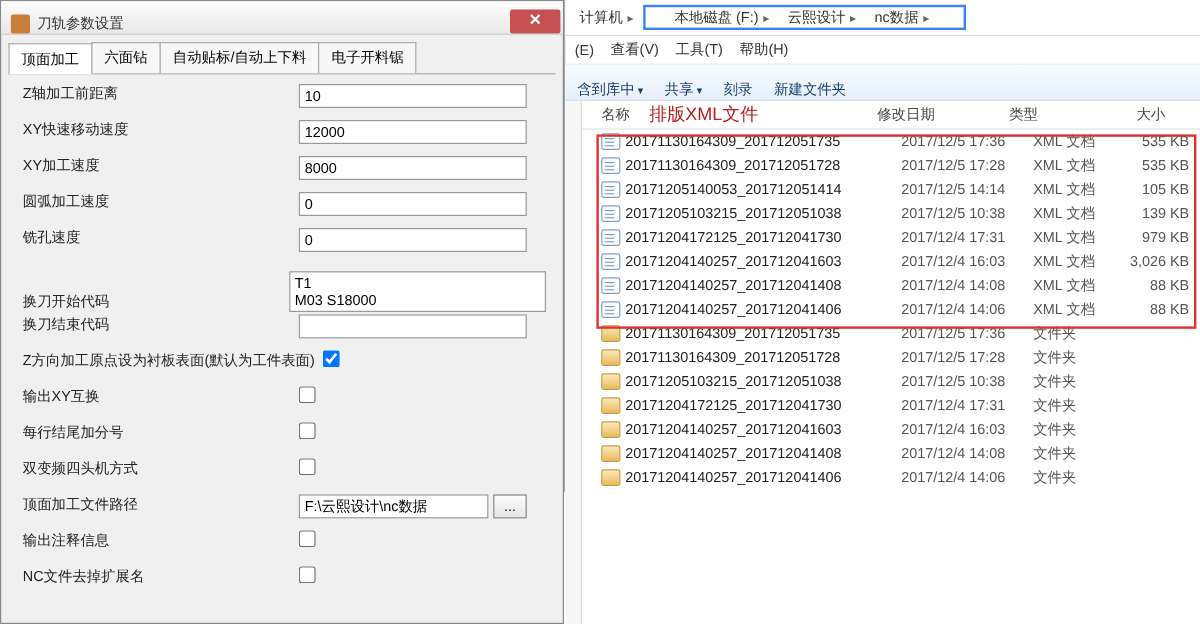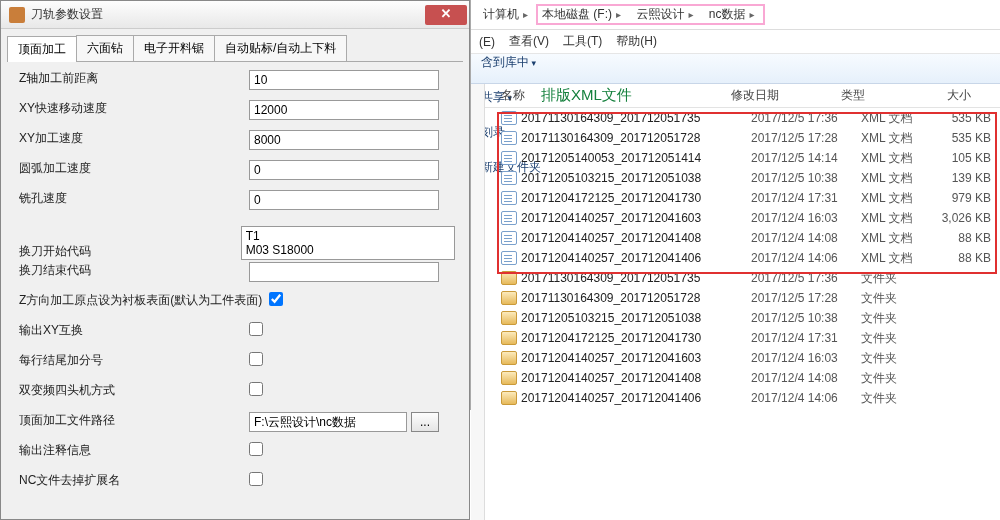--- a/index.html
+++ b/index.html
@@ -1,20 +1,20 @@
 <!DOCTYPE html>
 <html><head>
 <meta charset="utf-8">
 <style>
 * { box-sizing: border-box; margin: 0; padding: 0; font-family: "Microsoft YaHei", SimSun, Arial, sans-serif; font-size: 12px; }
 body { width: 1000px; height: 520px; background: #fff; position: relative; overflow: hidden; }
 
 
 .dialog { position: absolute; left: 0; top: 0; width: 470px; height: 520px; border: 1px solid #888; background: #f0f0f0; }
-.dlg-titlebar { height: 28px; background: linear-gradient(#fdfdfd, #e8e8e8); border-bottom: 1px solid #ccc; display: flex; align-items: center; padding: 0 2px 0 8px; }
+.dlg-titlebar { height: 28px; background: linear-gradient(#fdfdfd, #e8e8e8); border-bottom: 1px solid #ccc; display: flex; align-items: flex-end; padding: 0 2px 0 8px; }
 .dlg-titlebar .ticon { width: 16px; height: 16px; background: #c97e3a; margin-right: 6px; border-radius: 2px; }
 .dlg-title { flex: 1; color: #333; }
 .dlg-close { width: 42px; height: 20px; background: #c75050; color: #fff; text-align: center; line-height: 18px; border-radius: 2px; font-size: 13px; font-weight: bold; cursor: pointer; }
 
 .tabs { display: flex; border-bottom: 1px solid #aaa; margin: 6px 6px 0 6px; background: #f0f0f0; }
 .tab { padding: 4px 10px; border: 1px solid #aaa; border-bottom: none; background: #f7f7f7; margin-right: -1px; cursor: pointer; position: relative; }
 .tab.active { background: #fff; top: 1px; z-index: 2; }
 
 .form { padding: 8px 14px 8px 18px; }
 .row { display: flex; height: 28px; margin-bottom: 2px; }
@@ -24,37 +24,37 @@
 .row.ta { height: 40px; align-items: flex-end; }
 .row input[type=checkbox] { width: 14px; height: 14px; }
 .path-row input[type=text] { width: 158px; }
 .browse-btn { width: 28px; height: 20px; border: 1px solid #888; background: linear-gradient(#fdfdfd,#e5e5e5); margin-left: 4px; cursor: pointer; text-align:center; line-height:16px;}
 
 
 .explorer { position: absolute; left: 470px; top: 0; right: 0; height: 410px; border-left: 1px solid #aaa; background: #fff; }
 .crumbbar { height: 30px; display: flex; align-items: center; padding: 0 8px; border-bottom: 1px solid #ddd; background:#fff;}
 .crumb-seg { padding: 2px 4px; color: #333; }
 .crumb-sep::after { content: "▸"; color: #666; padding: 0 4px; font-size: 10px; }
-.crumb-hl { border: 2px solid #f9a8d4; padding: 0 0; }
+.crumb-hl { border: 2px solid #3b82f6; padding: 0 20px; }
 
 .menubar { height: 24px; display: flex; align-items: center; padding: 0 8px; gap: 14px; border-bottom: 1px solid #e6e6e6; color: #333; }
-.toolbar { height: 30px; display: flex; align-items: flex-start; padding: 0 10px; gap: 18px; background: linear-gradient(#f7fbff,#e6f0fb); border-bottom: 1px solid #c8d6e8; flex-direction: column; }
+.toolbar { height: 30px; display: flex; align-items: flex-end; padding: 0 10px; gap: 18px; background: linear-gradient(#f7fbff,#e6f0fb); border-bottom: 1px solid #c8d6e8; }
 .tool-item { color: #1a3e6e; cursor: pointer; }
 .tool-item .drop::after { content: " ▾"; font-size: 9px; }
 
 .filearea { display: flex; height: calc(520px - 30px - 24px - 30px); }
 .navpane { width: 14px; border-right: 1px solid #ddd; background: #f7f7f7; }
 .listpane { flex: 1; overflow: auto; position: relative; }
 
 .col-hdr { display: flex; height: 24px; align-items: center; border-bottom: 1px solid #e3e3e3; padding-left: 16px; color: #444; position: relative; }
 .col-hdr .c-name { width: 230px; }
 .col-hdr .c-date { width: 110px; }
 .col-hdr .c-type { width: 70px; }
 .col-hdr .c-size { width: 60px; text-align: right; }
-.annot { position: absolute; left: 56px; top: 2px; color: #15803d; font-size: 15px; font-weight: 500; }
+.annot { position: absolute; left: 56px; top: 2px; color: #b91c1c; font-size: 15px; font-weight: 500; }
 
 .frow { display: flex; align-items: center; height: 20px; padding-left: 16px; color: #222; }
 .frow .ic { width: 16px; height: 14px; margin-right: 4px; flex-shrink: 0; }
 .ic.xml { background: #fff; border: 1px solid #7aa0cc; border-radius: 2px; position:relative;}
 .ic.xml::after{content:"";position:absolute;left:2px;top:3px;width:8px;height:1px;background:#7aa0cc;box-shadow:0 3px 0 #7aa0cc,0 6px 0 #7aa0cc;}
 .ic.folder { background: linear-gradient(#fceabb,#e6b95a); border: 1px solid #c99a3a; border-radius: 2px; }
 .frow .n { width: 230px; white-space: nowrap; overflow: hidden; }
 .frow .d { width: 110px; color: #555; }
 .frow .t { width: 70px; color: #555; }
 .frow .s { width: 60px; text-align: right; color: #555; }
@@ -67,22 +67,22 @@
 
 <div class="dialog">
   <div class="dlg-titlebar">
     <div class="ticon"></div>
     <div class="dlg-title">刀轨参数设置</div>
     <div class="dlg-close">✕</div>
   </div>
   <div class="tabs">
     <div class="tab active">顶面加工</div>
     <div class="tab">六面钻</div>
+    <div class="tab">自动贴标/自动上下料</div>
     <div class="tab">电子开料锯</div>
-    <div class="tab">自动贴标/自动上下料</div>
   </div>
   <div class="form">
     <div class="row">
         <span class="lbl">Z轴加工前距离</span>
         <input type="text" value="10" style="">
       </div>
     <div class="row">
         <span class="lbl">XY快速移动速度</span>
         <input type="text" value="12000" style="">
       </div>

